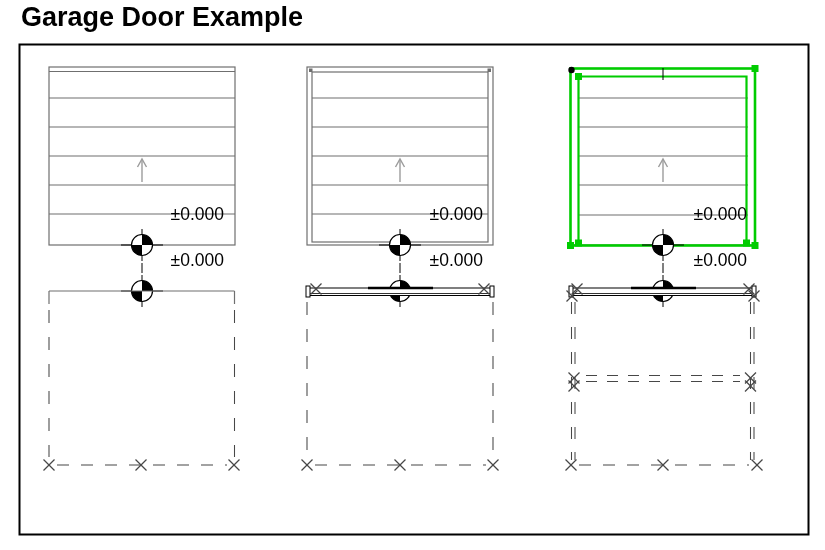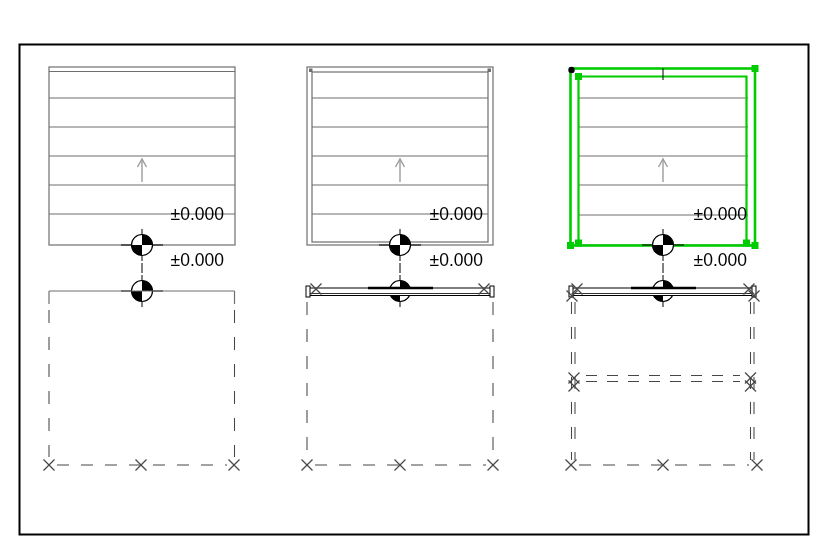--- a/index.html
+++ b/index.html
@@ -20,20 +20,21 @@
   .barthick{stroke:var(--ink,#000);stroke-width:2.6;fill:none}
   .green{stroke:var(--selection-green,#00cc00);stroke-width:2.6;fill:none}
   .green2{stroke:var(--selection-green,#00cc00);stroke-width:2.2;fill:none}
   .grip{fill:var(--selection-green,#00cc00);stroke:none}
   .lvl{font-family:"Liberation Sans",sans-serif;font-size:17.5px;fill:#000}
 </style>
 </head>
 <body>
 
 <div class="canvas">
+  <h1 class="title">Garage Door Example</h1>
 
   <svg width="825" height="550" viewBox="0 0 825 550">
     <defs>
       <g id="datum">
         <line x1="-21" y1="0" x2="21" y2="0" class="dt"></line>
         <line x1="0" y1="-16" x2="0" y2="16" class="dt"></line>
         <circle r="10.5" class="dtc"></circle>
         <path d="M0,0 L0,-10.5 A10.5,10.5 0 0 1 10.5,0 Z" class="dtq"></path>
         <path d="M0,0 L0,10.5 A10.5,10.5 0 0 1 -10.5,0 Z" class="dtq"></path>
       </g>

